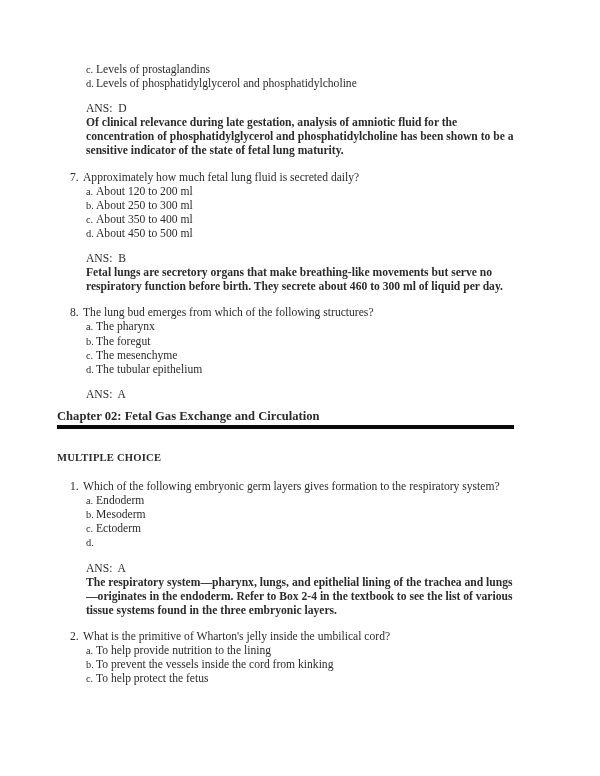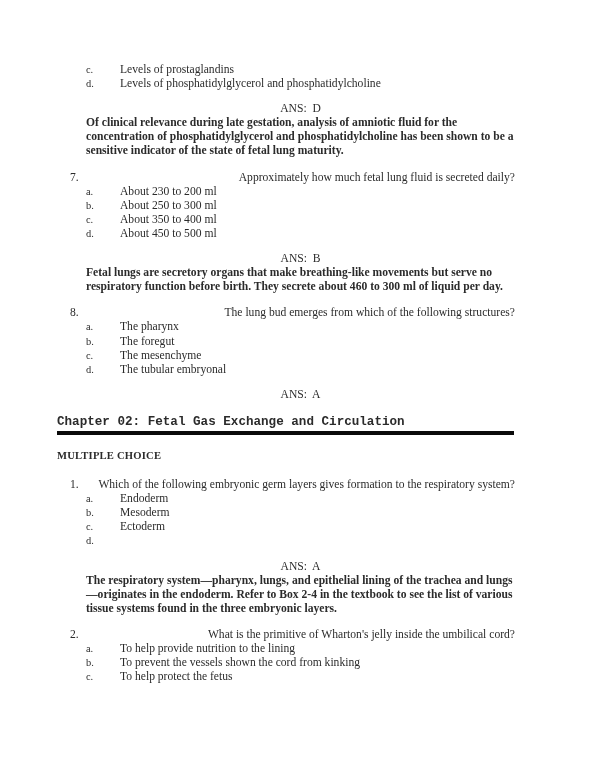--- a/index.html
+++ b/index.html
@@ -42,22 +42,21 @@
   }
   .q-num {
     width: 16px;
     flex: 0 0 16px;
     text-align: left;
     padding-left: 13px;
     box-sizing: border-box;
   }
   .q-text {
     flex: 1 1 auto;
-    margin-left: 1px;
-    text-align: right;
+    margin-left: 10px;
   }
   .opt-list {
     margin: 0;
     padding: 0;
     list-style: none;
   }
   .opt {
     display: flex;
     align-items: flex-start;
     font-size: 11.6px;
@@ -65,67 +64,65 @@
     padding-left: 29px;
   }
   .opt-letter {
     width: 10px;
     flex: 0 0 10px;
     font-size: 10.4px;
     line-height: 14.1px;
   }
   .opt-text {
     flex: 1 1 auto;
-    margin-left: 24px;
+    margin-left: 0;
   }
 
   
   .opt.cont {
     padding-left: 29px;
   }
 
   .ans-block {
     margin-left: 29px;
     margin-top: 11px;
     font-size: 11.6px;
     line-height: 14.1px;
   }
   .ans-label {
     white-space: pre;
-    text-align: center;
   }
   .ans-text {
     margin: 0;
     font-weight: bold;
   }
 
   .spacer-q {
     height: 12px;
   }
 
   
   .chapter-head {
-    margin-top: 13px;
+    margin-top: 7px;
     font-weight: bold;
     font-size: 12.6px;
     line-height: 15.2px;
-    font-family: Liberation Mono, monospace;
   }
   .chapter-head .line2 {
     display: block;
   }
   .rule {
     width: 457px;
     height: 4px;
     background: #0a0a0a;
     margin-top: 1px;
   }
 
   .section-head {
-    margin-top: 14px;
+    margin-top: 22px;
     font-weight: bold;
     font-size: 10.6px;
     letter-spacing: 0.2px;
     line-height: 14px;
   }
 
   .gap-after-section {
     height: 15px;
   }
 </style>
@@ -153,21 +150,21 @@
     <div class="spacer-q"></div>
 
     <div class="q-block">
       <div class="q-line">
         <span class="q-num">7.</span>
         <span class="q-text">Approximately how much fetal lung fluid is secreted daily?</span>
       </div>
       <ul class="opt-list">
         <li class="opt">
           <span class="opt-letter">a.</span>
-          <span class="opt-text">About 230 to 200 ml</span>
+          <span class="opt-text">About 120 to 200 ml</span>
         </li>
         <li class="opt">
           <span class="opt-letter">b.</span>
           <span class="opt-text">About 250 to 300 ml</span>
         </li>
         <li class="opt">
           <span class="opt-letter">c.</span>
           <span class="opt-text">About 350 to 400 ml</span>
         </li>
         <li class="opt">
@@ -196,21 +193,21 @@
         <li class="opt">
           <span class="opt-letter">b.</span>
           <span class="opt-text">The foregut</span>
         </li>
         <li class="opt">
           <span class="opt-letter">c.</span>
           <span class="opt-text">The mesenchyme</span>
         </li>
         <li class="opt">
           <span class="opt-letter">d.</span>
-          <span class="opt-text">The tubular embryonal</span>
+          <span class="opt-text">The tubular epithelium</span>
         </li>
       </ul>
       <div class="ans-block">
         <div class="ans-label">ANS:  A</div>
       </div>
     </div>
 
     <div class="chapter-head">
       <span class="line1">Chapter 02: Fetal Gas Exchange and Circulation</span>
     </div>
@@ -255,21 +252,21 @@
         <span class="q-num">2.</span>
         <span class="q-text">What is the primitive of Wharton's jelly inside the umbilical cord?</span>
       </div>
       <ul class="opt-list">
         <li class="opt">
           <span class="opt-letter">a.</span>
           <span class="opt-text">To help provide nutrition to the lining</span>
         </li>
         <li class="opt">
           <span class="opt-letter">b.</span>
-          <span class="opt-text">To prevent the vessels shown the cord from kinking</span>
+          <span class="opt-text">To prevent the vessels inside the cord from kinking</span>
         </li>
         <li class="opt">
           <span class="opt-letter">c.</span>
           <span class="opt-text">To help protect the fetus</span>
         </li>
       </ul>
     </div>
 
   </div>
 </div>

